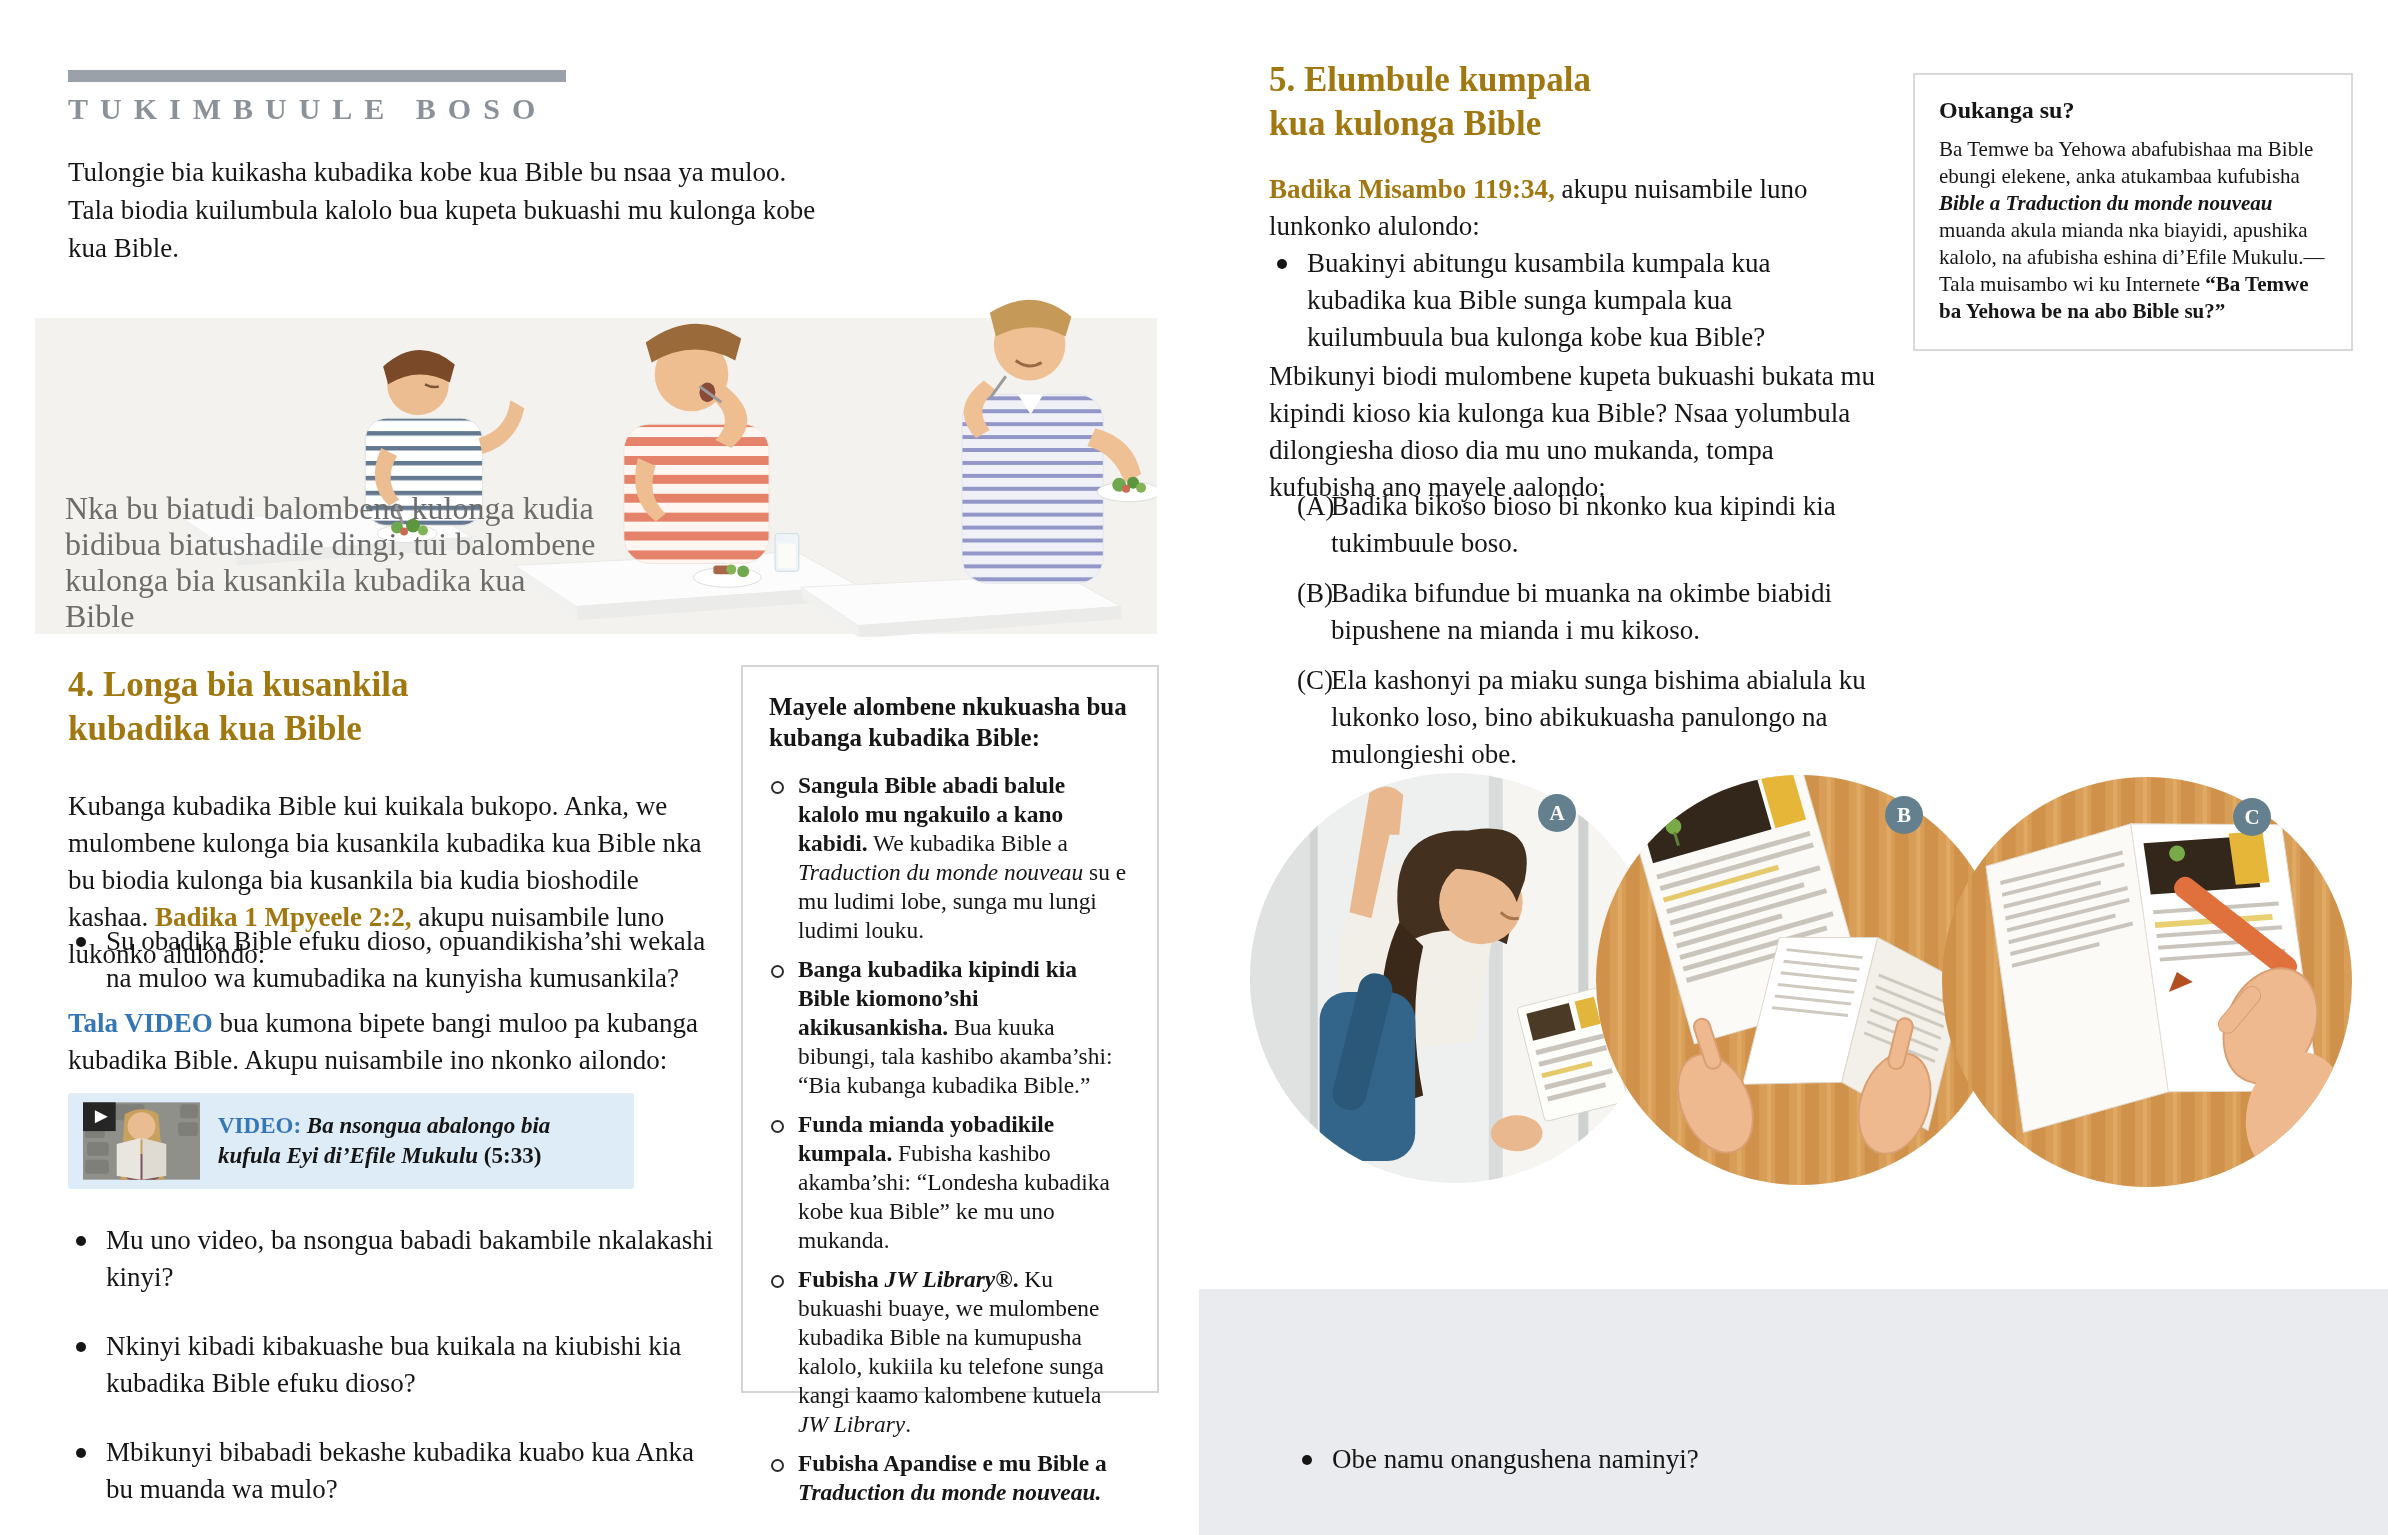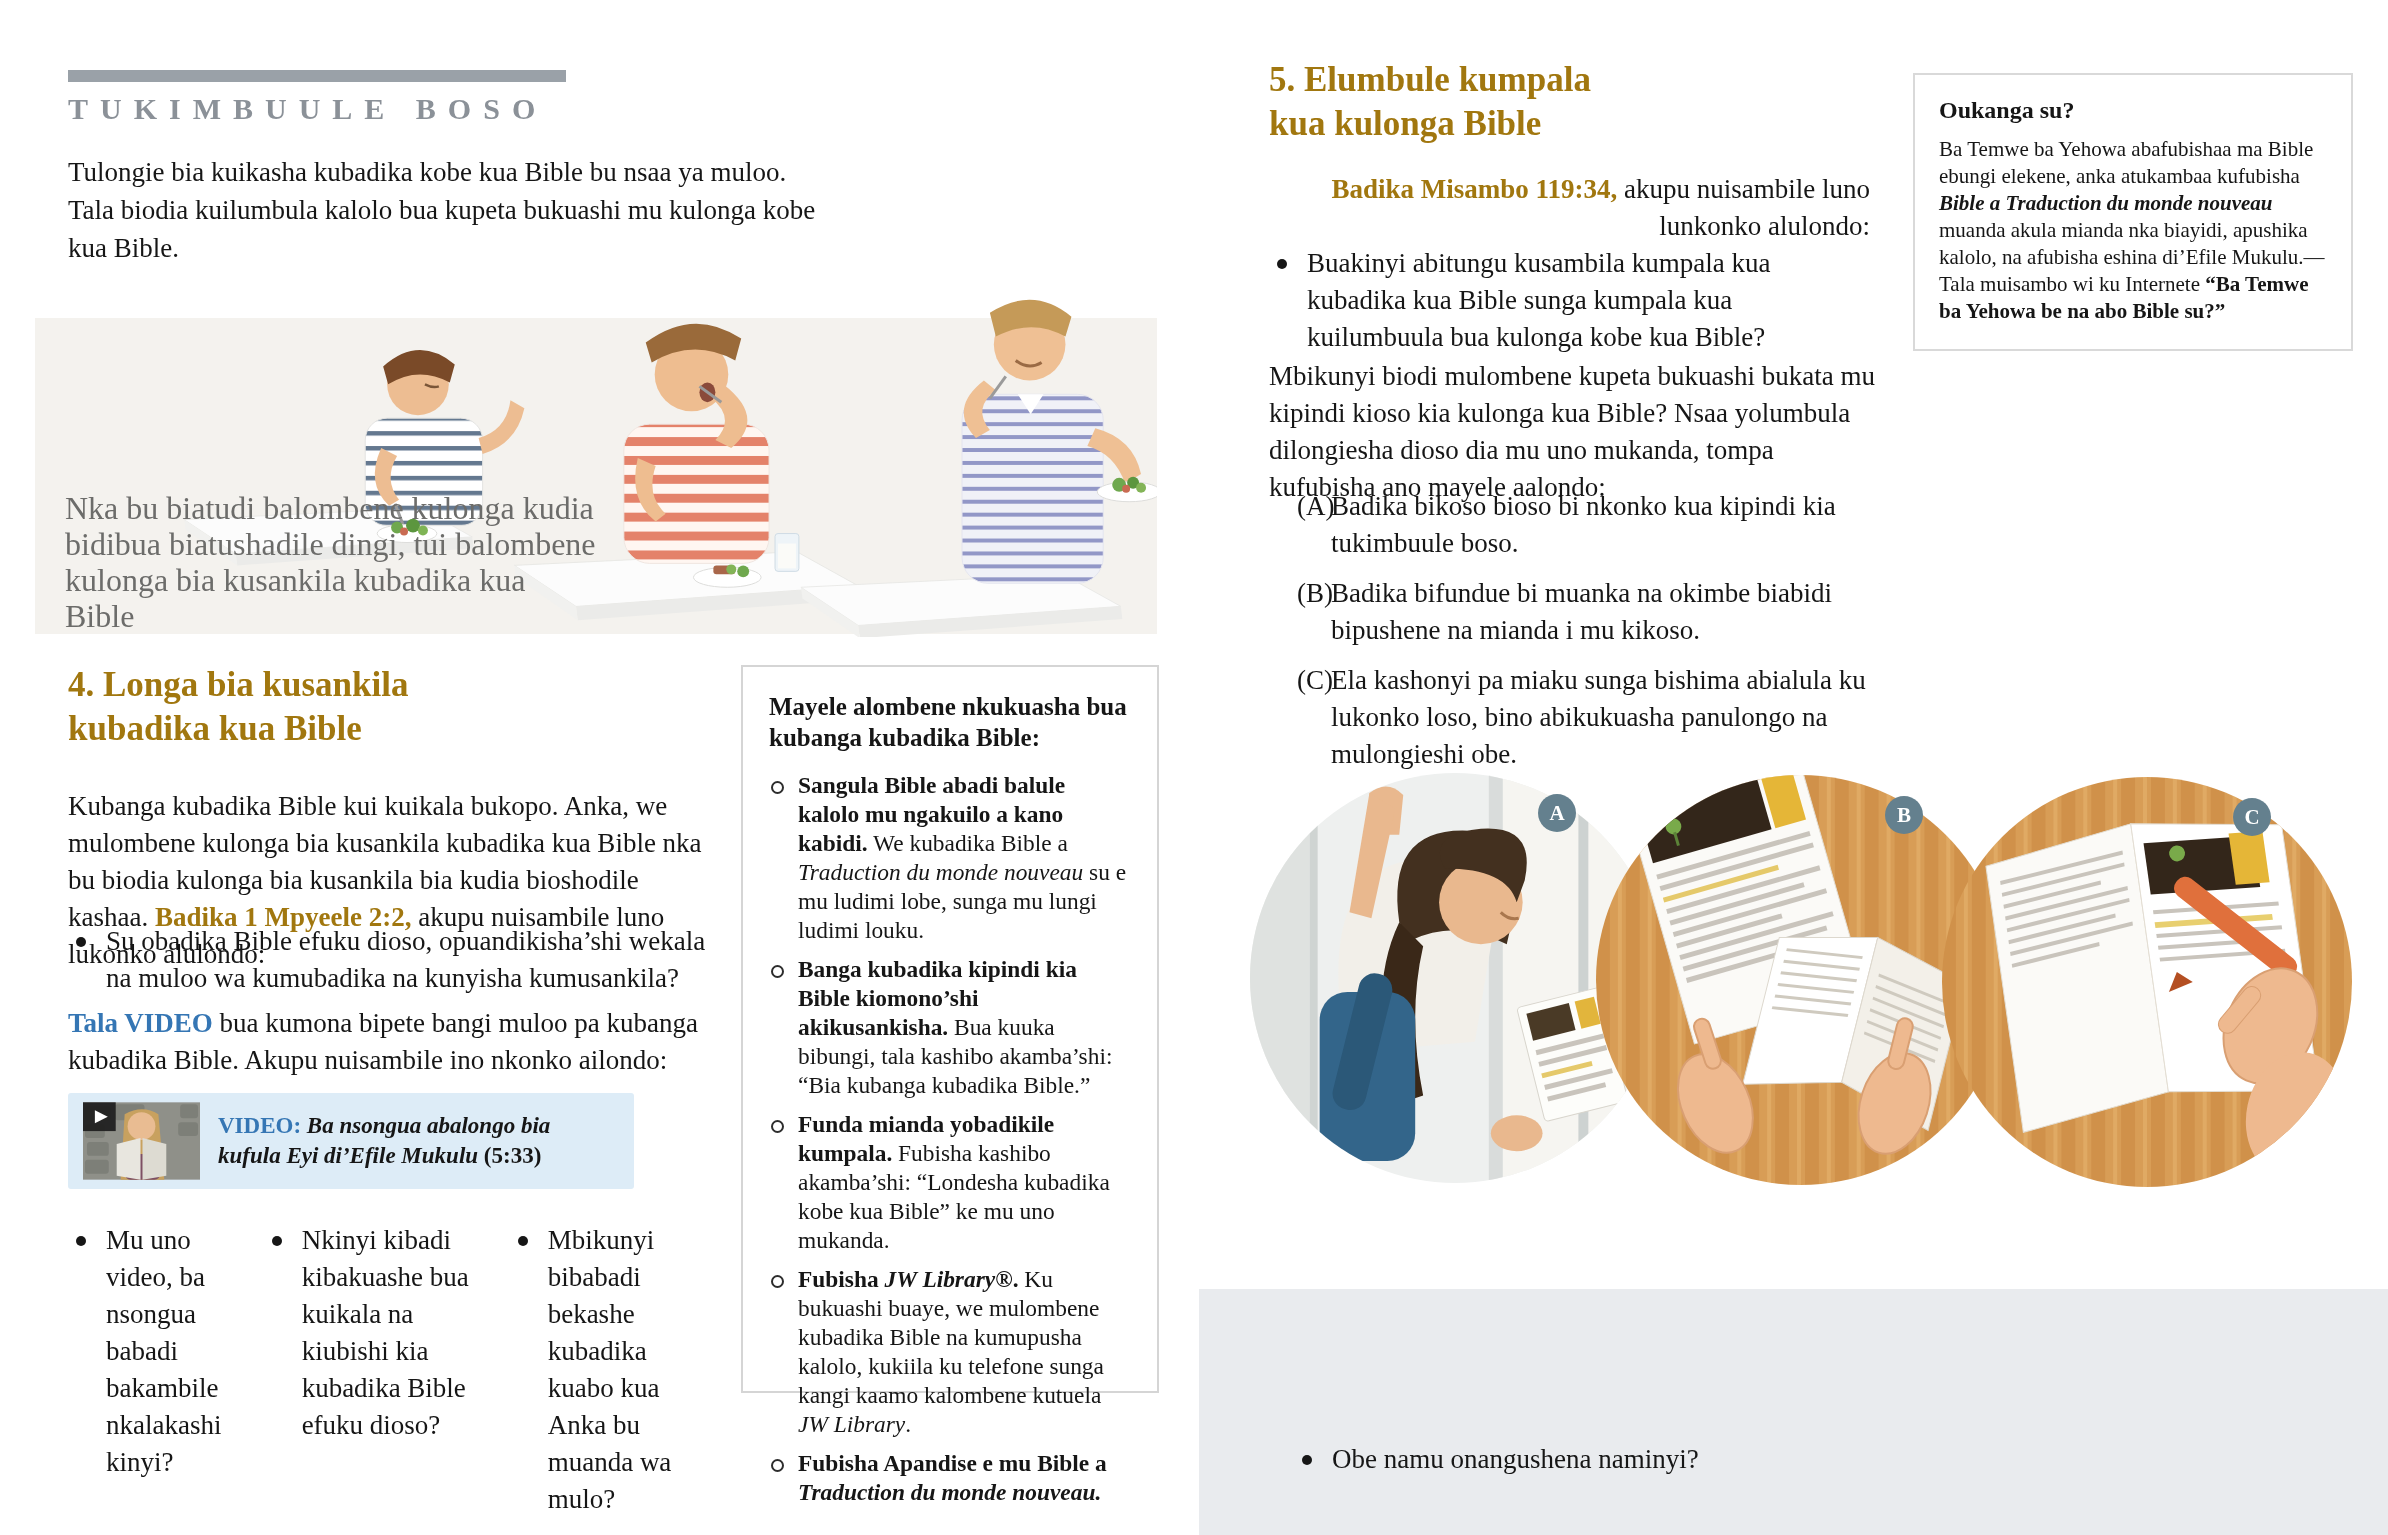--- a/index.html
+++ b/index.html
@@ -33,32 +33,32 @@
   .bullet .dot{flex:none;width:10px;height:10px;border-radius:50%;background:#161616;margin:14px 20px 0 8px;}
   .bullet .ring{flex:none;width:9px;height:9px;border-radius:50%;border:2px solid #2d2d2d;background:transparent;margin:10px 14px 0 2px;}
 
   .b1{left:68px;top:923px;width:649px;}
   .tala{left:68px;top:1005px;width:649px;}
 
   .video-box{left:68px;top:1093px;width:566px;height:96px;background:#ddecf7;border-radius:3px;display:flex;align-items:center;padding:0;}
   .video-thumb{flex:none;margin-left:15px;width:117px;height:78px;position:relative;}
   .video-cap{margin-left:18px;width:388px;font-size:23px;line-height:30px;}
 
-  .qlist{left:68px;top:1222px;width:649px;display:flex;flex-direction:row;gap:23px;}
+  .qlist{left:68px;top:1222px;width:649px;display:flex;flex-direction:column;gap:32px;}
 
   
   .tips-box{left:741px;top:665px;width:418px;height:728px;background:#fff;border:2px solid #d5d5d5;box-sizing:border-box;
             padding:24px 26px 0 26px;}
   .tips-title{font-size:25px;line-height:31px;font-weight:700;margin-bottom:18px;}
   .tips-list{display:flex;flex-direction:column;gap:10px;}
   .tips-list .bullet{font-size:23.4px;line-height:29px;}
 
   
   .sec5-title{left:1269px;top:58px;width:617px;}
-  .sec5-lead{left:1269px;top:171px;width:601px;text-align:right;}
+  .sec5-lead{left:1269px;top:171px;width:601px;}
   .rb1{left:1269px;top:245px;width:597px;}
   .rpara{left:1269px;top:358px;width:609px;}
   .abc{left:1269px;top:488px;width:609px;display:flex;flex-direction:column;gap:13px;}
   .abc-item{display:flex;font-size:27px;line-height:37px;}
   .abc-item .m{flex:none;width:62px;padding-left:28px;box-sizing:border-box;}
   .abc-item .t{flex:1;}
 
   
   .know-box{left:1913px;top:73px;width:440px;background:#fff;border:2px solid #d9d9d9;box-sizing:border-box;padding:22px 24px 24px 24px;}
   .know-title{font-size:24px;font-weight:700;margin-bottom:12px;}

